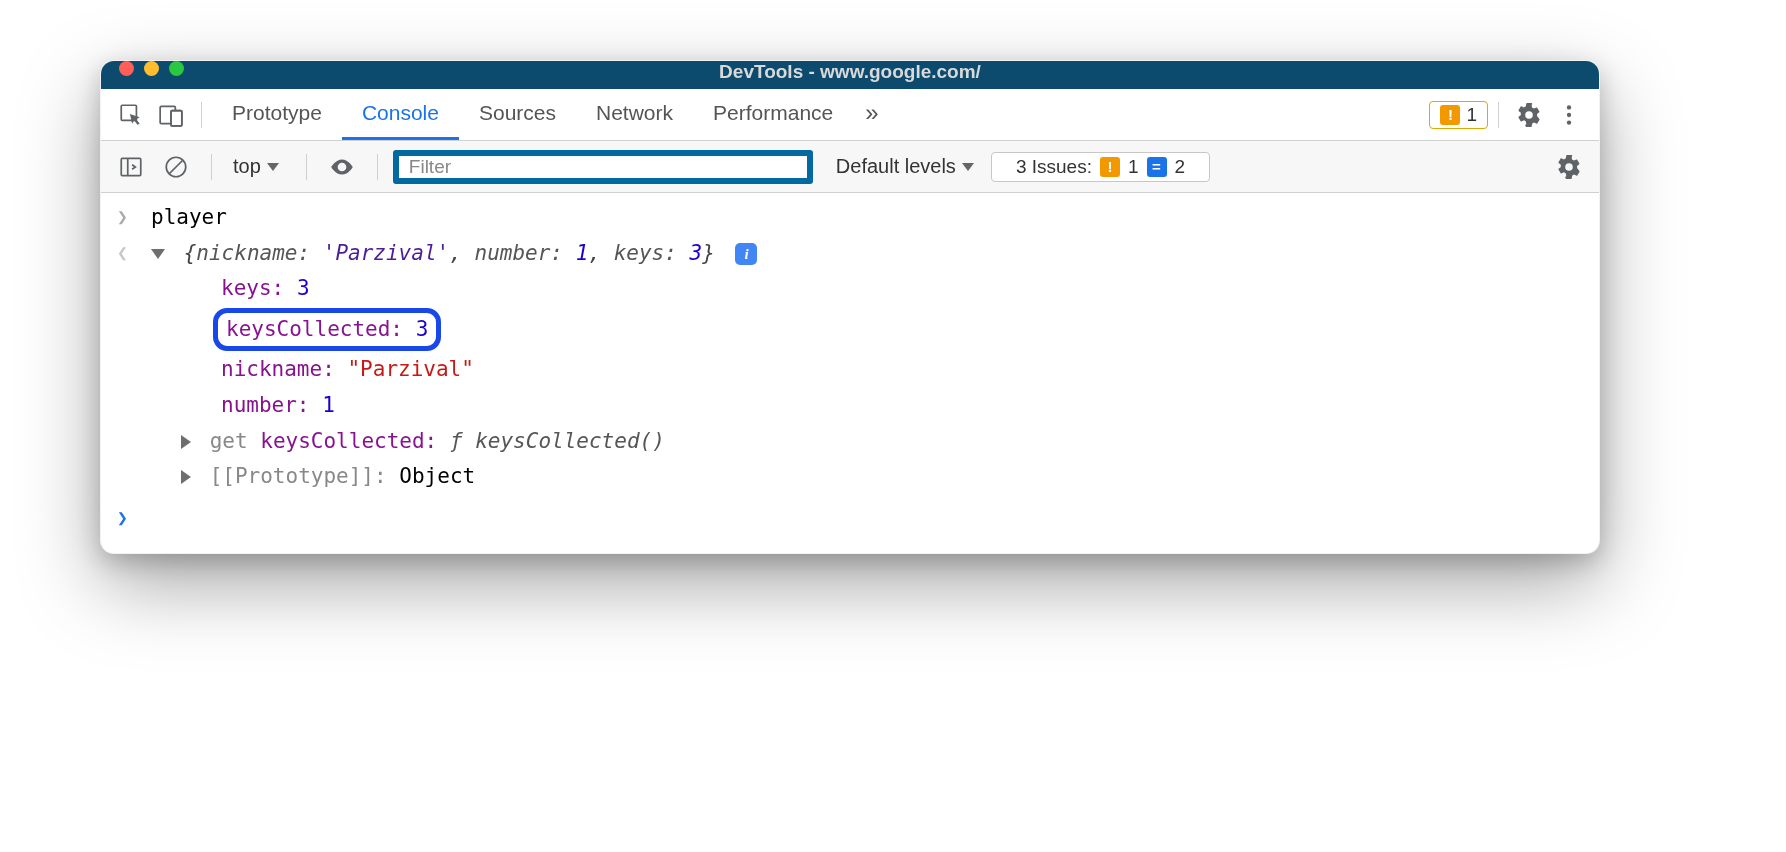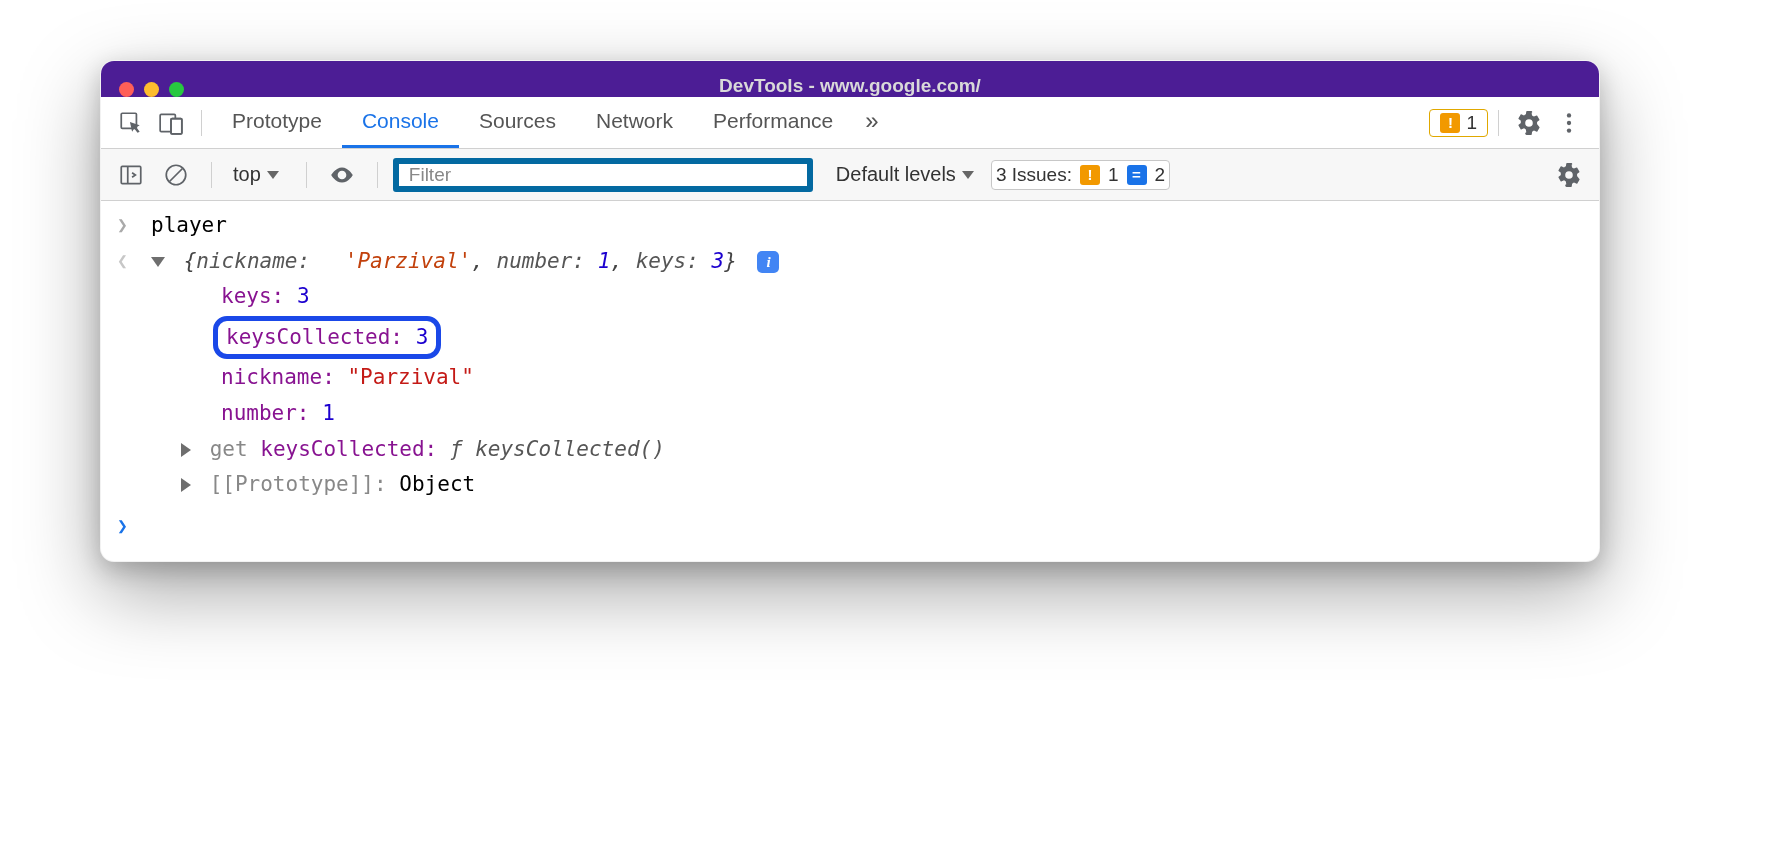--- a/index.html
+++ b/index.html
@@ -16,24 +16,24 @@
     width: 1500px;
     margin: 60px 0 0 100px;
     border-radius: 14px;
     overflow: hidden;
     box-shadow: 0 30px 80px rgba(0,0,0,0.35), 0 8px 24px rgba(0,0,0,0.2);
     background: #fff;
     border: 1px solid rgba(0,0,0,0.05);
   }
   
   .titlebar {
-    background: #4c1d95;
-    height: 36px;
-    display: flex;
-    align-items: flex-end;
+    background: #0c4a6e;
+    height: 28px;
+    display: flex;
+    align-items: flex-start;
     position: relative;
   }
   .traffic {
     display: flex;
     gap: 10px;
     padding-left: 18px;
   }
   .dot { width: 15px; height: 15px; border-radius: 50%; }
   .dot.red { background: #ff5f57; }
   .dot.yellow { background: #febc2e; }
@@ -141,21 +141,21 @@
     display: flex;
     align-items: center;
   }
   .issues-box {
     display: flex;
     align-items: center;
     gap: 8px;
     border: 1px solid #c7c7c7;
     background: #fff;
     border-radius: 4px;
-    padding: 3px 4px;
+    padding: 3px 24px;
     font-size: 19px;
     color: #333;
   }
   
   .console {
     font-family: "SF Mono", Menlo, Consolas, monospace;
     font-size: 21px;
     padding: 6px 16px 20px;
     line-height: 1.6;
   }
@@ -182,21 +182,21 @@
   .tri.down {
     border-width: 10px 7px 0 7px;
     border-color: #6e6e6e transparent transparent transparent;
   }
   .tri.right {
     border-width: 7px 0 7px 10px;
     border-color: transparent transparent transparent #6e6e6e;
   }
   .kw-obj { font-style: italic; color: #444; }
   .k-name { color: #565656; font-style: italic; }
-  .k-str { color: #c2410c; font-style: italic; margin-left: 22px; }
+  .k-str { color: #4c1d95; font-style: italic; }
   .k-num { color: #1c00cf; font-style: italic; }
   .prop { color: #881391; font-weight: 500; }
   .val-str { color: #c41a16; }
   .val-num { color: #1c00cf; }
   .val-fn { color: #565656; font-style: italic; }
   .dim { color: #888; }
   .info-badge {
     display: inline-flex;
     width: 22px; height: 22px;
     background: #4285f4;

